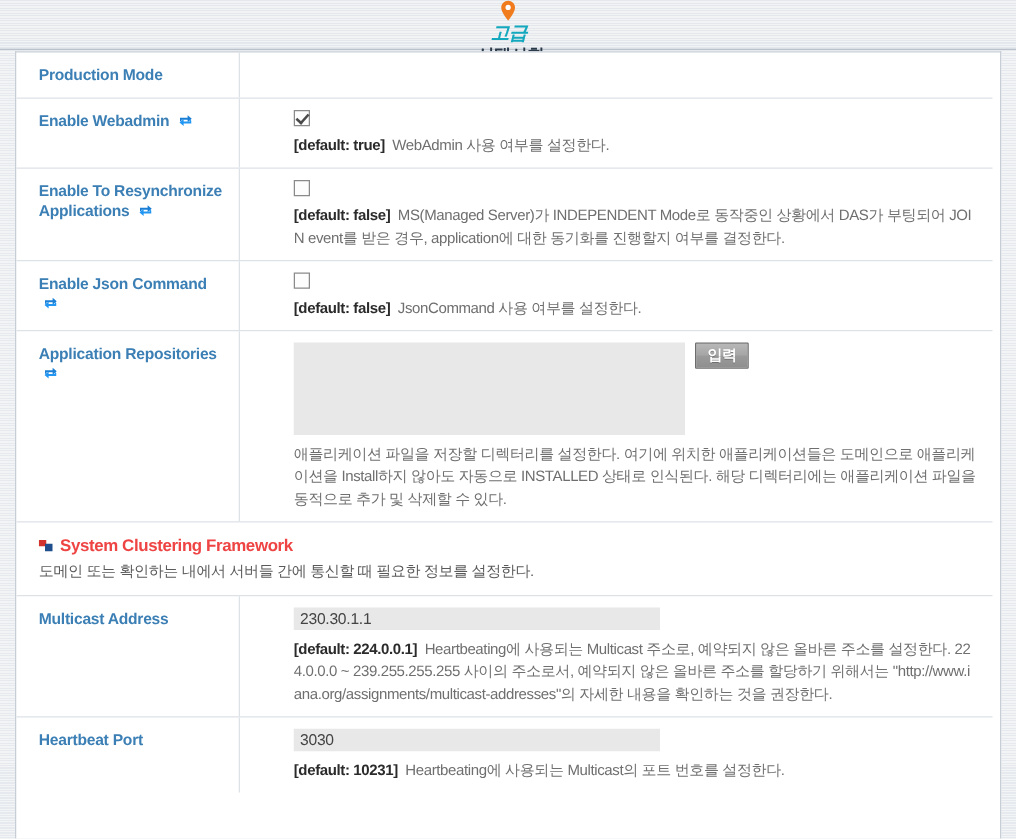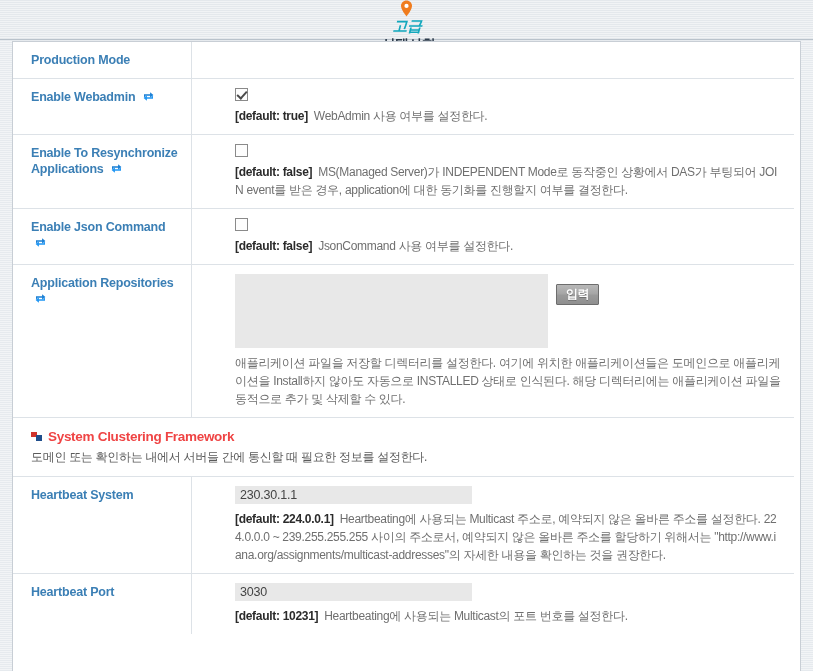--- a/index.html
+++ b/index.html
@@ -159,21 +159,21 @@
   }
   .desc .def {
     color: #2b2b2b;
     font-weight: bold;
     margin-right: 6px;
   }
 
   
   .txtfield {
     box-sizing: border-box;
-    width: 237px;
+    width: 293px;
     height: 18px;
     background: #e8e8e8;
     border: none;
     color: #444;
     font-family: "Liberation Sans", "DejaVu Sans", sans-serif;
     font-size: 12.5px;
     padding: 1px 5px;
     letter-spacing: -0.2px;
     display: block;
   }
@@ -191,21 +191,21 @@
     border: none;
     resize: none;
     font-family: "Liberation Sans", "DejaVu Sans", sans-serif;
     font-size: 12.5px;
     color: #444;
     padding: 3px 5px;
     display: block;
   }
   .btn {
     margin-left: 8px;
-    margin-top: 10px;
+    margin-top: 0;
     box-sizing: border-box;
     min-width: 40px;
     height: 21px;
     padding: 0 9px;
     border: 1px solid #6d6d6d;
     border-radius: 1px;
     background: linear-gradient(to bottom, #b8b8b8 0%, #a5a5a5 48%, #9a9a9a 52%, #8f8f8f 100%);
     color: #ffffff;
     font-family: "Liberation Sans", "DejaVu Sans", sans-serif;
     font-size: 12px;
@@ -341,21 +341,21 @@
             <rect x="0" y="1" width="6" height="5" fill="#d0342c"></rect>
             <rect x="5" y="4" width="6" height="6" fill="#1f4e8c"></rect>
           </svg>
           <span>System Clustering Framework</span>
         </div>
         <div class="section-desc">도메인 또는 확인하는 내에서 서버들 간에 통신할 때 필요한 정보를 설정한다.</div>
       </div>
 
       <div class="row">
         <div class="row-label">
-          <span>Heartbeat System</span>
+          <span>Multicast Address</span>
         </div>
         <div class="row-body">
           <input class="txtfield" type="text" value="230.30.1.1" style="">
           <div class="desc">
             <span class="def">[default: 224.0.0.1]</span><span>Heartbeating에 사용되는 Multicast 주소로, 예약되지 않은 올바른 주소를 설정한다. 224.0.0.0 ~ 239.255.255.255 사이의 주소로서, 예약되지 않은 올바른 주소를 할당하기 위해서는 "http://www.iana.org/assignments/multicast-addresses"의 자세한 내용을 확인하는 것을 권장한다.</span>
           </div>
         </div>
       </div>
 
       <div class="row">

